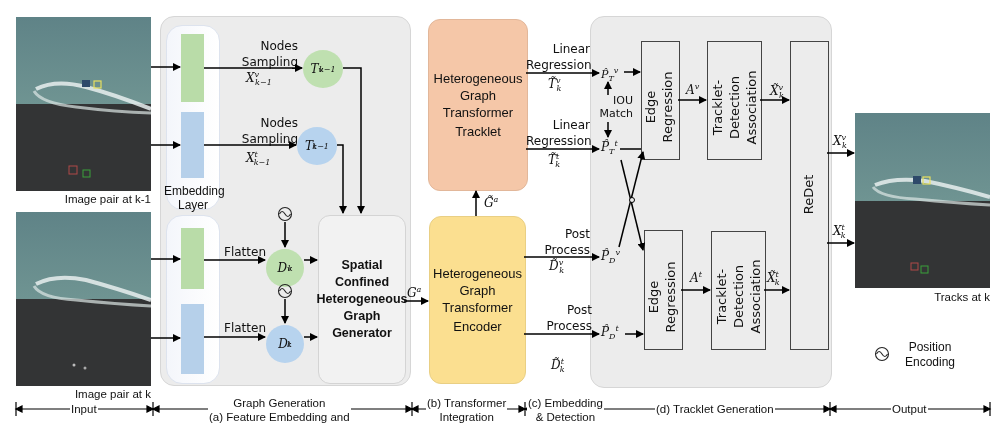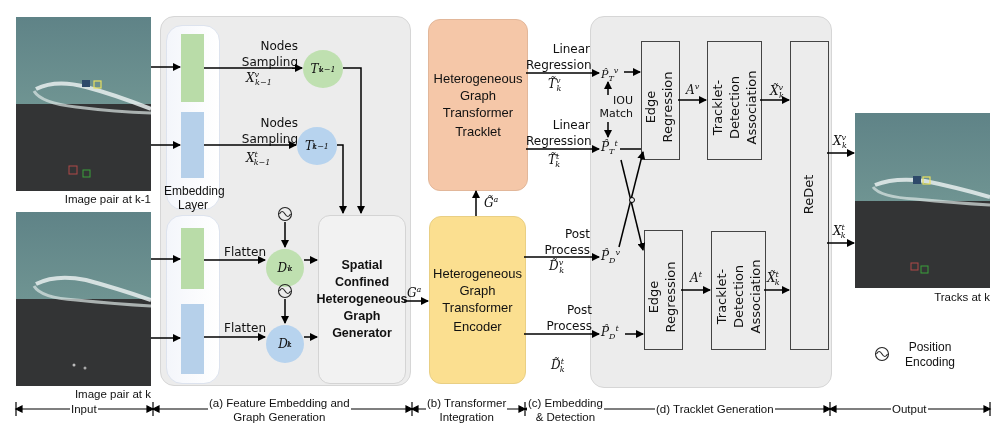--- a/index.html
+++ b/index.html
@@ -354,22 +354,22 @@
     <path d="M592 409 L586 406 L586 412 Z"></path>
       <path d="M592 409 L598 406 L598 412 Z"></path>
     <path d="M830 409 L824 406 L824 412 Z"></path>
       <path d="M830 409 L836 406 L836 412 Z"></path>
     <path d="M990 409 L984 406 L984 412 Z"></path>
   </g>
 </svg>
 
 <div class="sec-label" style="left:70px;top:402px;">Input</div>
 <div class="sec-label" style="left:208px;top:396px;">
+  <div>Graph Generation</div>
   <div>(a) Feature Embedding and</div>
-  <div>Graph Generation</div>
 </div>
 <div class="sec-label" style="left:426px;top:396px;">
   <div>(b) Transformer</div>
   <div>Integration</div>
 </div>
 <div class="sec-label" style="left:527px;top:396px;">
   <div>(c) Embedding</div>
   <div>&amp; Detection</div>
 </div>
 <div class="sec-label" style="left:655px;top:402px;">(d) Tracklet Generation</div>

